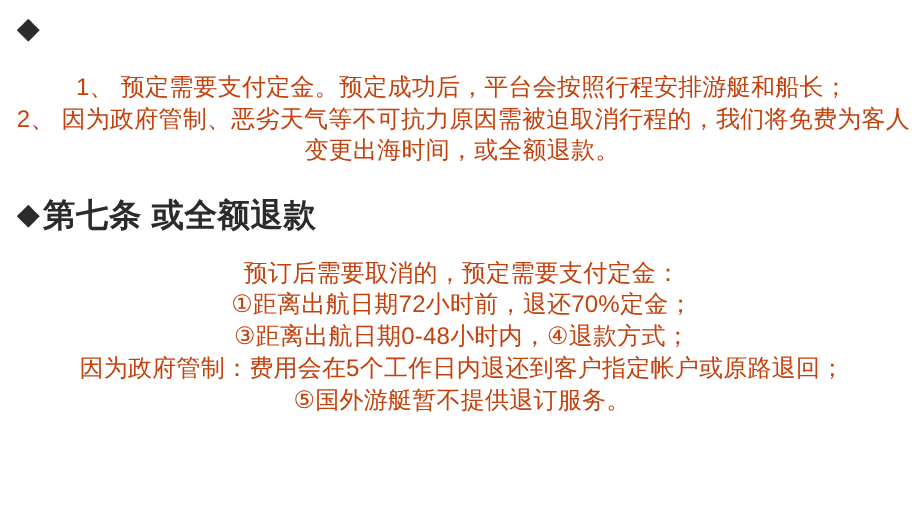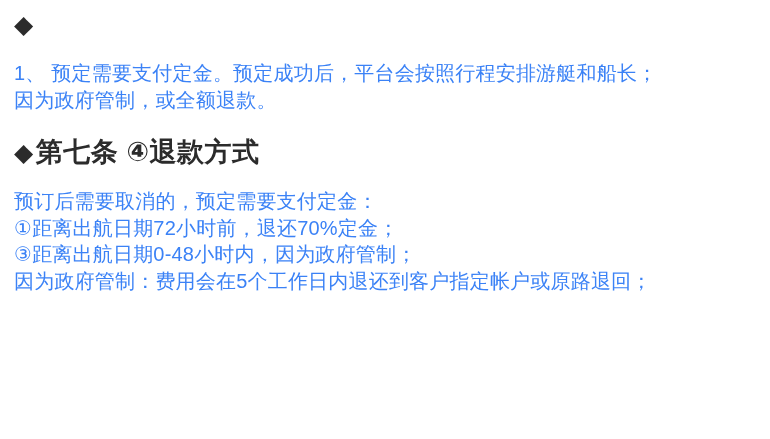--- a/index.html
+++ b/index.html
@@ -41,46 +41,49 @@
     margin-right: 2px;
     font-weight: 400;
   }
   .section-body {
     margin: 0;
     padding: 0;
   }
   .text-line {
     font-size: 20px;
     line-height: 26.5px;
-    color: #3b82f6;
+    color: #c2410c;
     letter-spacing: 0.2px;
     white-space: nowrap;
+    text-align: center;
   }
 </style>
 </head>
 <body>
 
 <div class="page">
 
   <div class="section">
     <div class="section-heading">
       <span class="diamond-icon">◆</span>
     </div>
     <div class="section-body">
       <div class="text-line">1、 预定需要支付定金。预定成功后，平台会按照行程安排游艇和船长；</div>
-      <div class="text-line">因为政府管制，或全额退款。</div>
+      <div class="text-line">2、 因为政府管制、恶劣天气等不可抗力原因需被迫取消行程的，我们将免费为客人</div>
+      <div class="text-line">变更出海时间，或全额退款。</div>
     </div>
   </div>
 
   <div class="section">
     <div class="section-heading">
       <span class="diamond-icon">◆</span>
-      <span>第七条 ④退款方式</span>
+      <span>第七条 或全额退款</span>
     </div>
     <div class="section-body">
       <div class="text-line">预订后需要取消的，预定需要支付定金：</div>
       <div class="text-line">①距离出航日期72小时前，退还70%定金；</div>
-      <div class="text-line">③距离出航日期0-48小时内，因为政府管制；</div>
+      <div class="text-line">③距离出航日期0-48小时内，④退款方式；</div>
       <div class="text-line">因为政府管制：费用会在5个工作日内退还到客户指定帐户或原路退回；</div>
+      <div class="text-line">⑤国外游艇暂不提供退订服务。</div>
     </div>
   </div>
 
 </div>
 
 </body></html>

